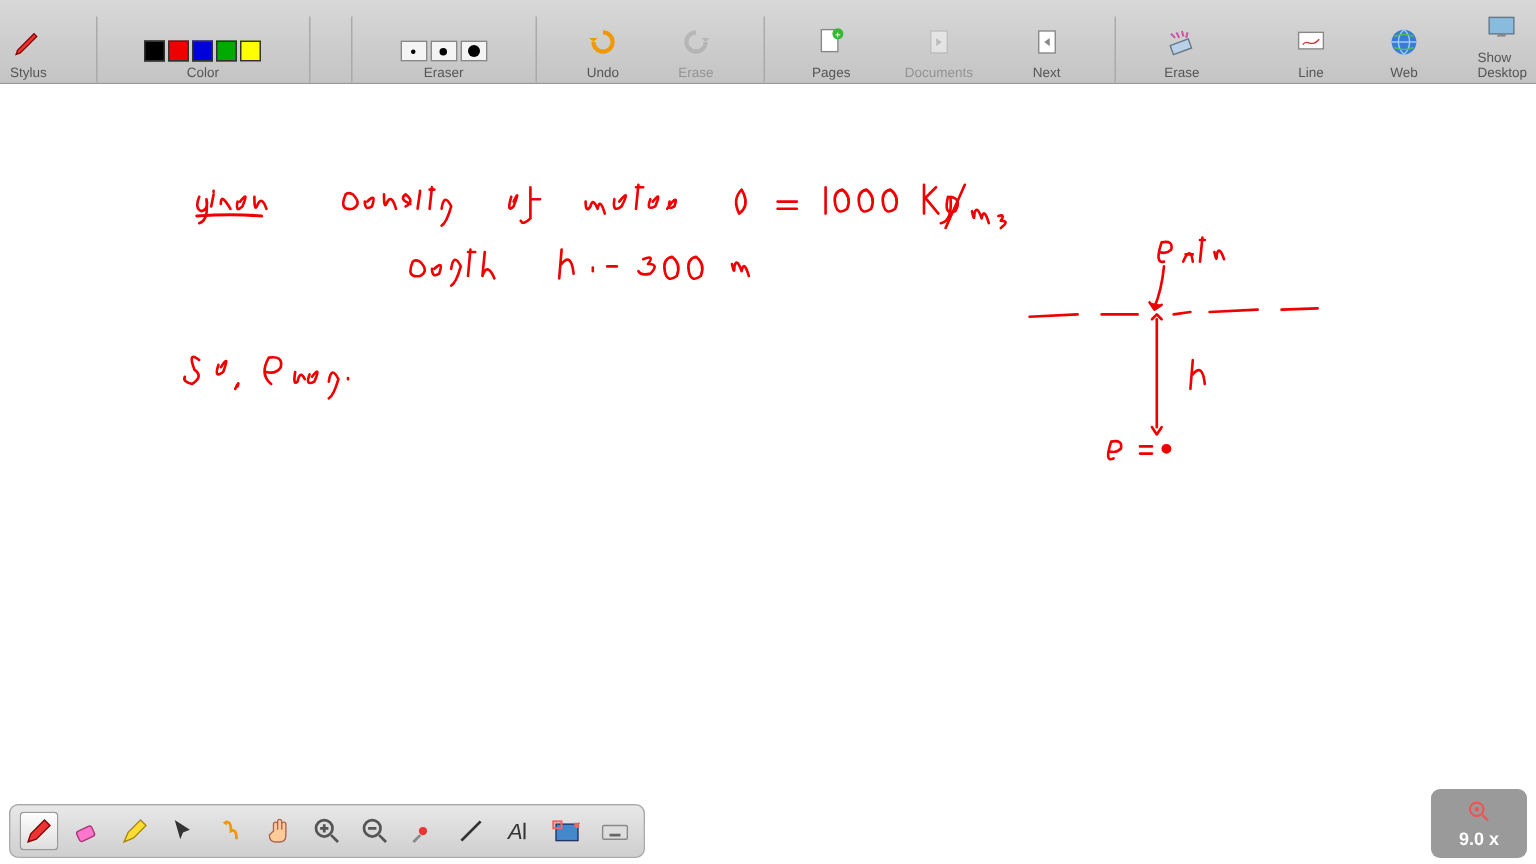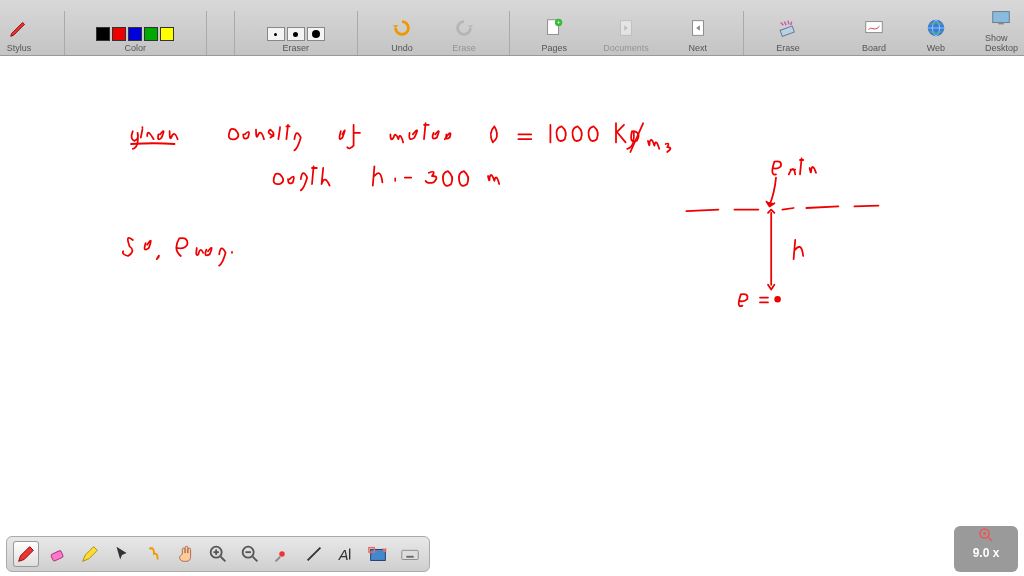--- a/index.html
+++ b/index.html
@@ -49,21 +49,21 @@
   background: linear-gradient(#e8e8e8,#cfcfcf);
   border: 1px solid #aaa; border-radius: 6px;
   display: flex; align-items: center; gap: 6px;
 }
 .dock-btn { width: 26px; height: 26px; display:flex; align-items:center; justify-content:center; border-radius:3px;}
 .dock-btn svg{width:22px;height:22px;}
 .dock-btn.sel{background:linear-gradient(#fff,#ddd); box-shadow:inset 0 0 0 1px #999;}
 
 .zoom-box {
   position: absolute; bottom: 4px; right: 6px; width: 64px; height: 46px;
-  background: #9a9a9a; border-radius: 6px; display:flex; flex-direction:column; align-items:center; justify-content:flex-start; color:#fff; font-size:12px; font-weight:bold;
+  background: #9a9a9a; border-radius: 6px; display:flex; flex-direction:column; align-items:center; justify-content:center; color:#fff; font-size:12px; font-weight:bold;
 }
 .zoom-box svg{width:18px;height:18px;margin-bottom:2px;}
 
 .handwriting { position:absolute; top:56px; left:0; width:100%; height:calc(100% - 96px); pointer-events:none;}
 </style>
 </head>
 <body>
 
 <div class="toolbar-top">
 
@@ -179,21 +179,21 @@
 
   <div class="spacer"></div>
 
   <div class="tool-group">
     <div class="ticon">
       <svg viewBox="0 0 24 24">
           <rect x="3" y="5" width="18" height="12" fill="#fff" stroke="#888"></rect>
           <path d="M6 14 c3 -5 6 3 12 -4" stroke="#c33" fill="none"></path>
         </svg>
     </div>
-    <div class="tool-label">Board</div>
+    <div class="tool-label">Line</div>
   </div>
 
   <div class="tool-group">
     <div class="ticon">
       <svg viewBox="0 0 24 24">
           <circle cx="12" cy="12" r="9" fill="#3a7bd5"></circle>
           <path d="M3 12 h18 M12 3 a12 12 0 0 1 0 18 M12 3 a12 12 0 0 0 0 18" stroke="#9cf" fill="none"></path>
           <path d="M5 8 q7 -3 14 0 M5 16 q7 3 14 0" stroke="#5b5" fill="none"></path>
         </svg>
     </div>

